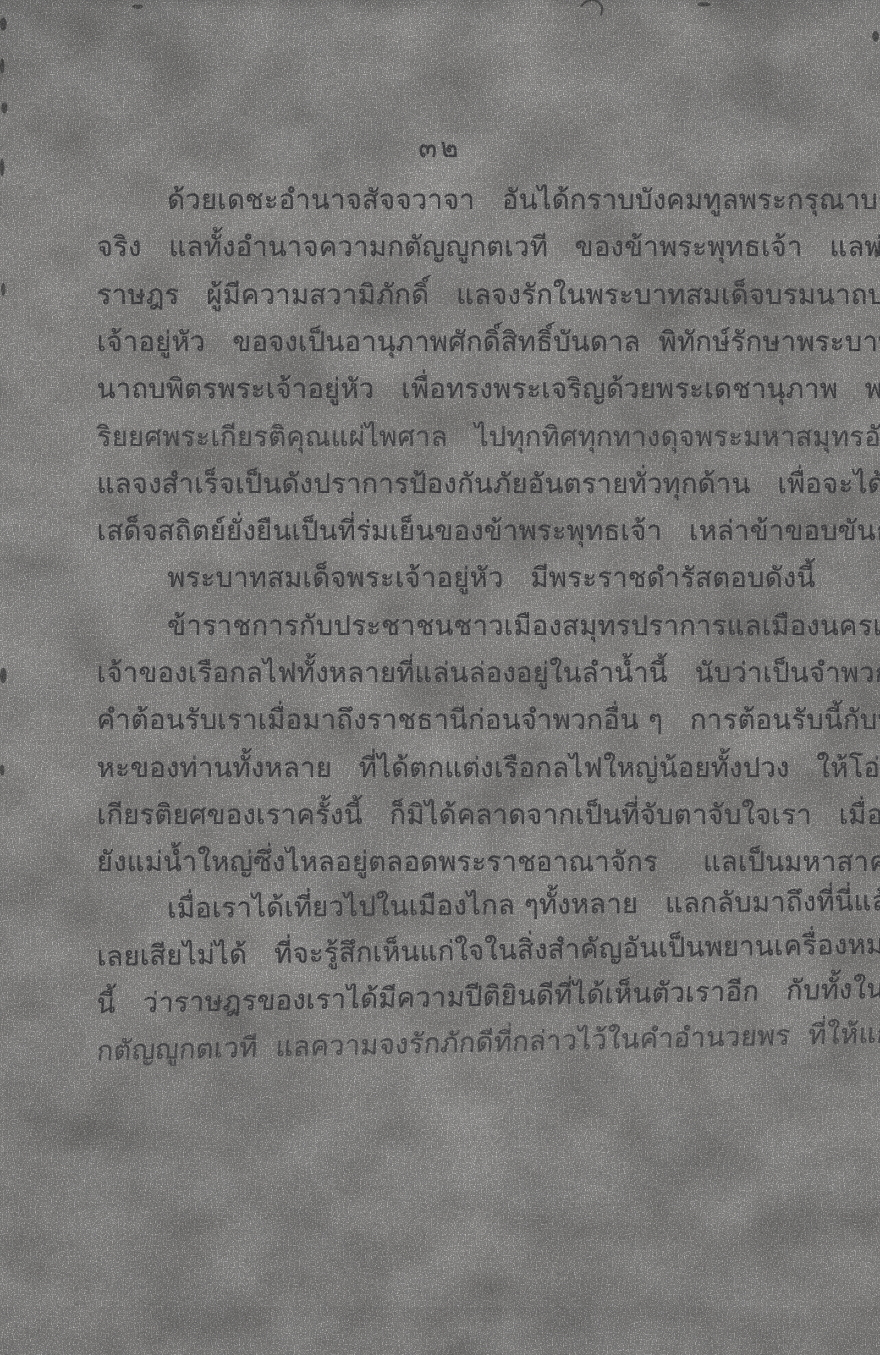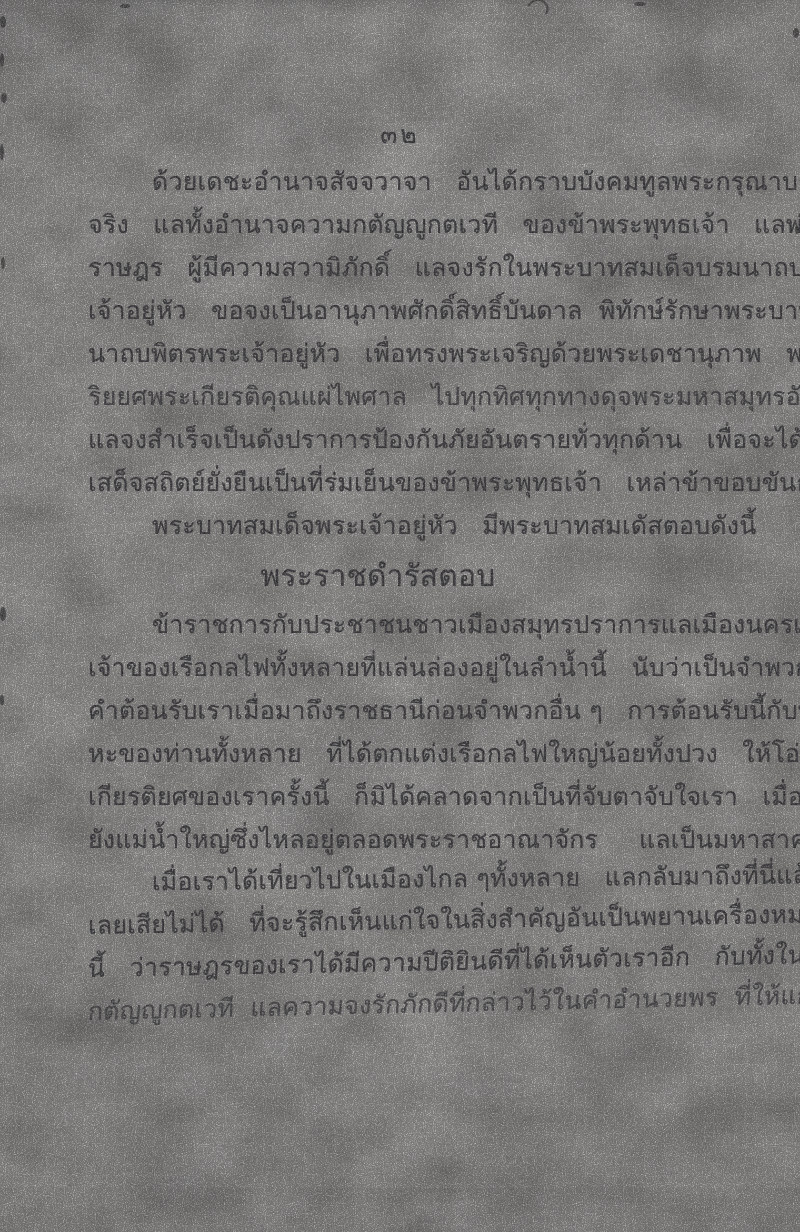--- a/index.html
+++ b/index.html
@@ -102,23 +102,22 @@
 
   <main class="text">
     <p class="ln indent">ด้วยเดชะอำนาจสัจจวาจา   อันได้กราบบังคมทูลพระกรุณาบรรยายความ</p>
     <p class="ln">จริง   แลทั้งอำนาจความกตัญญูกตเวที   ของข้าพระพุทธเจ้า   แลพ่อค้าประชา</p>
     <p class="ln">ราษฎร   ผู้มีความสวามิภักดิ์   แลจงรักในพระบาทสมเด็จบรมนาถบพิตรพระ</p>
     <p class="ln">เจ้าอยู่หัว   ขอจงเป็นอานุภาพศักดิ์สิทธิ์บันดาล  พิทักษ์รักษาพระบาทสมเด็จบรม</p>
     <p class="ln">นาถบพิตรพระเจ้าอยู่หัว   เพื่อทรงพระเจริญด้วยพระเดชานุภาพ   พระราชอิส</p>
     <p class="ln faint">ริยยศพระเกียรติคุณแผ่ไพศาล   ไปทุกทิศทุกทางดุจพระมหาสมุทรอันกว้างใหญ่</p>
     <p class="ln">แลจงสำเร็จเป็นดังปราการป้องกันภัยอันตรายทั่วทุกด้าน   เพื่อจะได้ทรงสำราญ</p>
     <p class="ln">เสด็จสถิตย์ยั่งยืนเป็นที่ร่มเย็นของข้าพระพุทธเจ้า   เหล่าข้าขอบขันธสีมาทั้งปวง</p>
-    <p class="ln indent">พระบาทสมเด็จพระเจ้าอยู่หัว   มีพระบาทสมเดัสตอบดังนี้</p>
+    <p class="ln indent">พระบาทสมเด็จพระเจ้าอยู่หัว   มีพระราชดำรัสตอบดังนี้</p>
 
-    <h2 class="heading">พระราชดำรัสตอบ</h2>
 
     <p class="ln indent">ข้าราชการกับประชาชนชาวเมืองสมุทรปราการแลเมืองนครเขื่อนขันธ์ แล</p>
     <p class="ln">เจ้าของเรือกลไฟทั้งหลายที่แล่นล่องอยู่ในลำน้ำนี้   นับว่าเป็นจำพวกที่ได้แสดง</p>
     <p class="ln">คำต้อนรับเราเมื่อมาถึงราชธานีก่อนจำพวกอื่น ๆ   การต้อนรับนี้กับทั้งความอุสา</p>
     <p class="ln">หะของท่านทั้งหลาย   ที่ได้ตกแต่งเรือกลไฟใหญ่น้อยทั้งปวง   ให้โอ่อวดกันเป็น</p>
     <p class="ln">เกียรติยศของเราครั้งนี้   ก็มิได้คลาดจากเป็นที่จับตาจับใจเรา   เมื่อเวลาเข้ามา</p>
     <p class="ln">ยังแม่น้ำใหญ่ซึ่งไหลอยู่ตลอดพระราชอาณาจักร     แลเป็นมหาสาครที่ได้เกิด</p>
     <p class="ln indent t1">เมื่อเราได้เที่ยวไปในเมืองไกล ๆทั้งหลาย   แลกลับมาถึงที่นี่แล้ว   เราจะละ</p>
     <p class="ln t2">เลยเสียไม่ได้   ที่จะรู้สึกเห็นแก่ใจในสิ่งสำคัญอันเป็นพยานเครื่องหมายเหล่าพัน</p>
     <p class="ln t3">นี้   ว่าราษฎรของเราได้มีความปีติยินดีที่ได้เห็นตัวเราอีก   กับทั้งในถ้อยคำรำความ</p>

